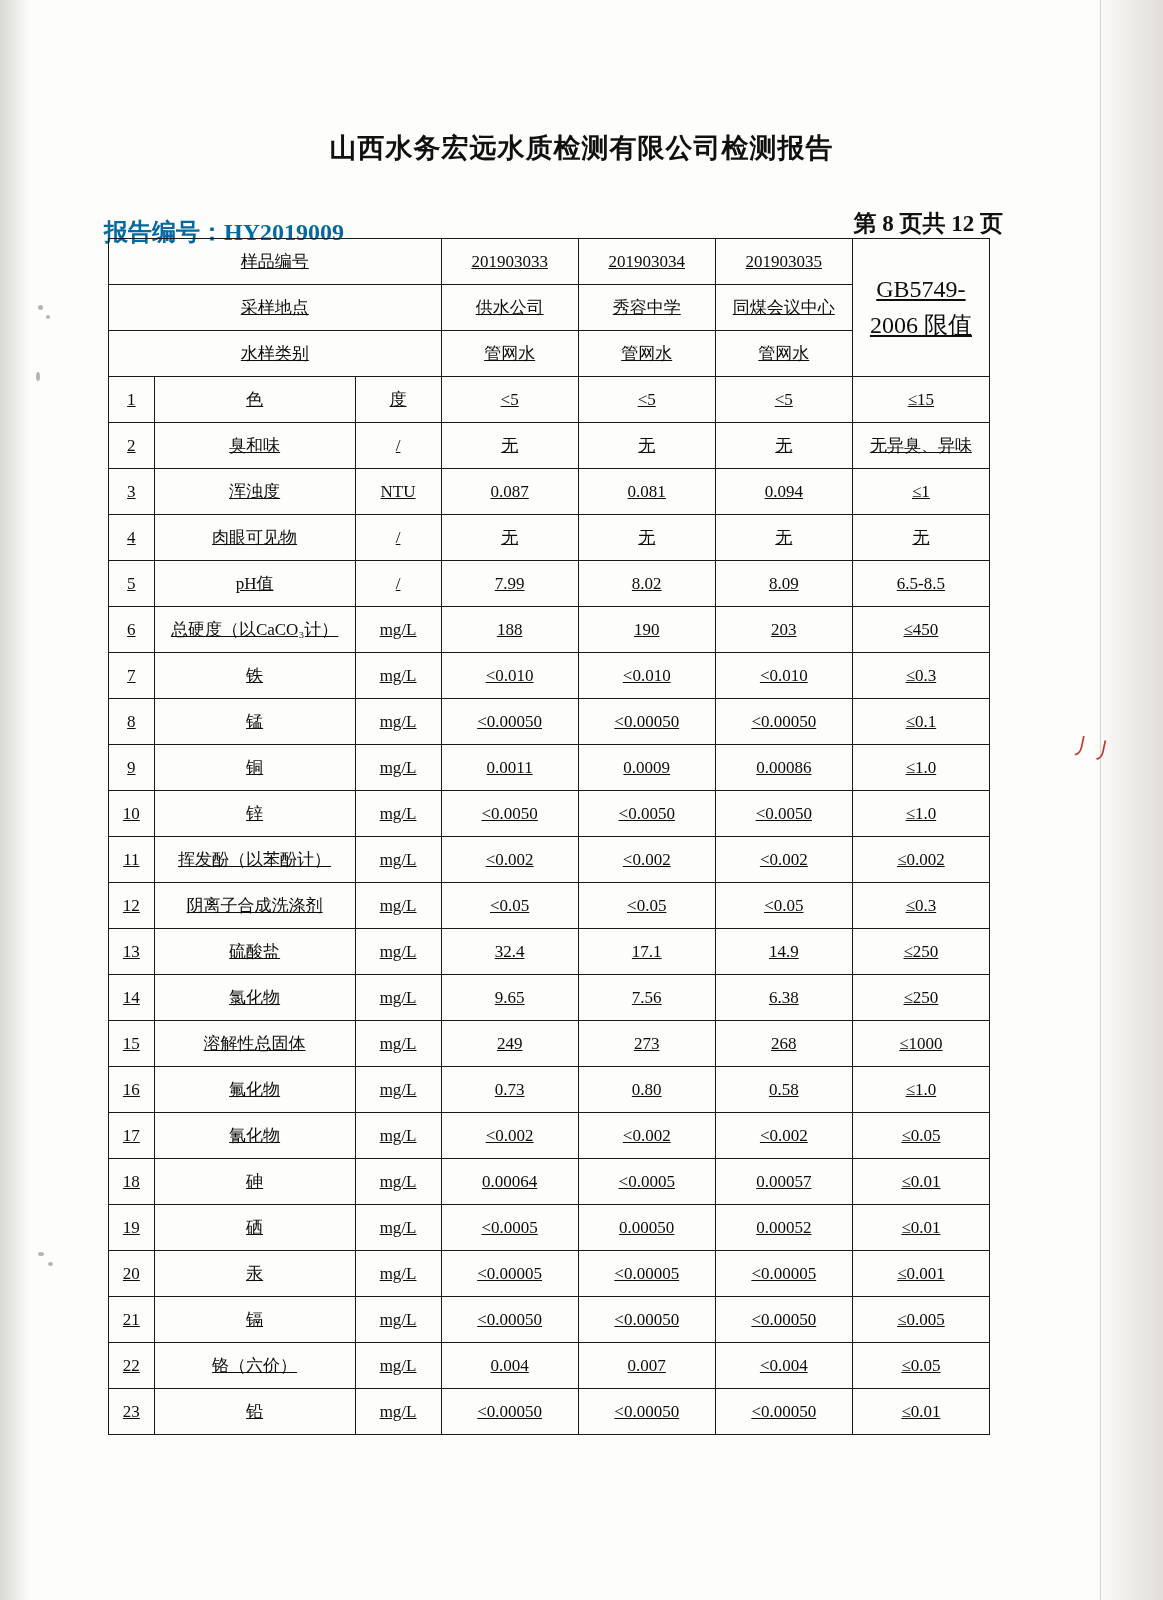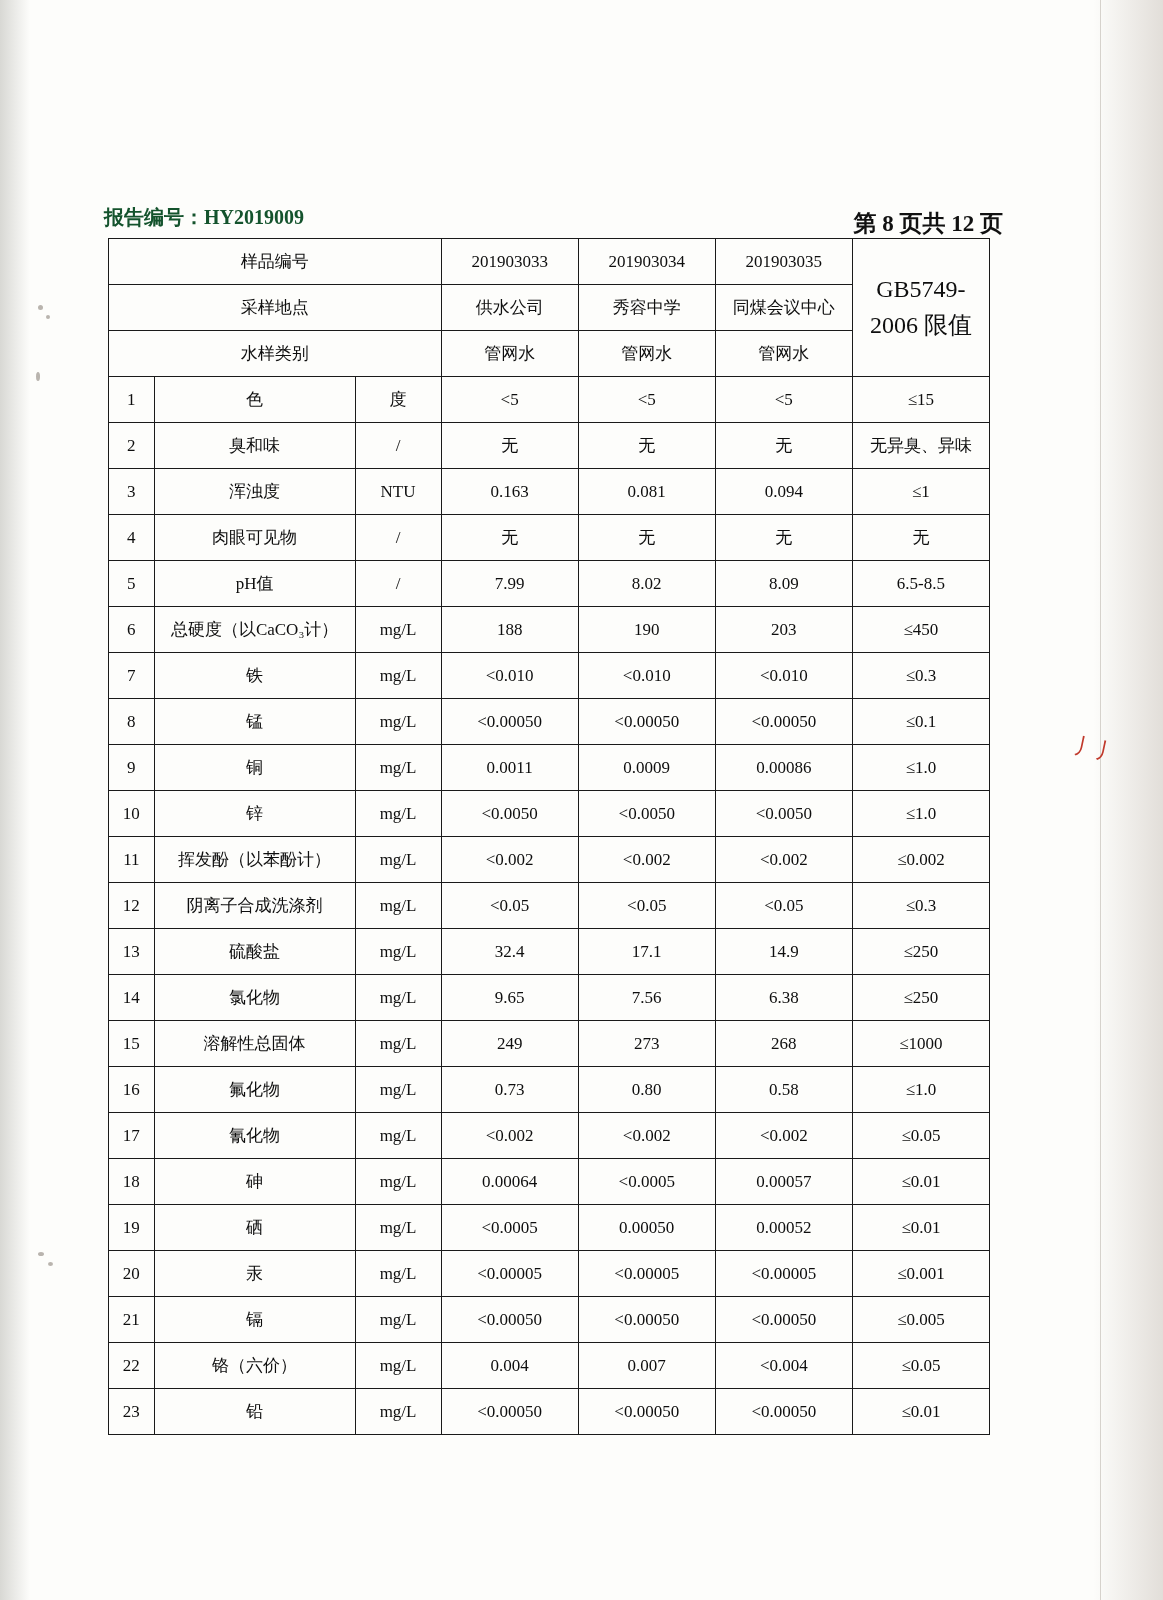--- a/index.html
+++ b/index.html
@@ -59,42 +59,43 @@
     left: 0;
     width: 1163px;
     text-align: center;
     font-size: 27px;
     font-weight: bold;
     letter-spacing: 1px;
     color: #101010;
   }
   .report-no {
     position: absolute;
-    top: 204px;
+    top: 216px;
     left: 104px;
-    font-size: 20px;
+    font-size: 24px;
     font-weight: bold;
-    color: #14532d;
+    color: #0369a1;
   }
   .page-no {
     position: absolute;
     top: 208px;
     right: 160px;
     font-size: 23px;
     font-weight: bold;
     color: #111;
   }
 
   table.report {
     position: absolute;
     top: 238px;
     left: 108px;
     width: 882px;
     border-collapse: collapse;
     color: #0e0e0e;
+    text-decoration: underline;
   }
   table.report td {
     border: 1px solid #1a1a1a;
     font-size: 17px;
     text-align: center;
     vertical-align: middle;
     padding: 0;
     height: 45px;
     line-height: 1.25;
   }
@@ -130,20 +131,21 @@
   <div class="scan-tint-left"></div>
   <div class="scan-tint-right"></div>
   <div class="scan-line-right"></div>
   <div class="scan-mark" style="right:45px; top:735px; font-size:22px; transform:rotate(12deg);">丿丿</div>
   <div class="speck" style="left:38px; top:305px; width:5px; height:5px;"></div>
   <div class="speck" style="left:46px; top:315px; width:4px; height:4px;"></div>
   <div class="speck" style="left:36px; top:372px; width:4px; height:9px;"></div>
   <div class="speck" style="left:38px; top:1252px; width:6px; height:4px;"></div>
   <div class="speck" style="left:48px; top:1262px; width:5px; height:4px;"></div>
 
+  <div class="doc-title">山西水务宏远水质检测有限公司检测报告</div>
   <div class="report-no">报告编号：HY2019009</div>
   <div class="page-no">第 8 页共 12 页</div>
 
   <table class="report">
     <tbody>
       <tr>
         <td class="hdr-label" colspan="3">样品编号</td>
         <td class="hdr-val c-val">201903033</td>
         <td class="hdr-val c-val">201903034</td>
         <td class="hdr-val c-val">201903035</td>
@@ -181,21 +183,21 @@
           <td class="c-unit">/</td>
           <td class="c-val">无</td>
           <td class="c-val">无</td>
           <td class="c-val">无</td>
           <td class="c-lim">无异臭、异味</td>
         </tr>
         <tr>
           <td class="c-idx">3</td>
           <td class="c-item">浑浊度</td>
           <td class="c-unit">NTU</td>
-          <td class="c-val">0.163</td>
+          <td class="c-val">0.087</td>
           <td class="c-val">0.081</td>
           <td class="c-val">0.094</td>
           <td class="c-lim">≤1</td>
         </tr>
         <tr>
           <td class="c-idx">4</td>
           <td class="c-item">肉眼可见物</td>
           <td class="c-unit">/</td>
           <td class="c-val">无</td>
           <td class="c-val">无</td>

